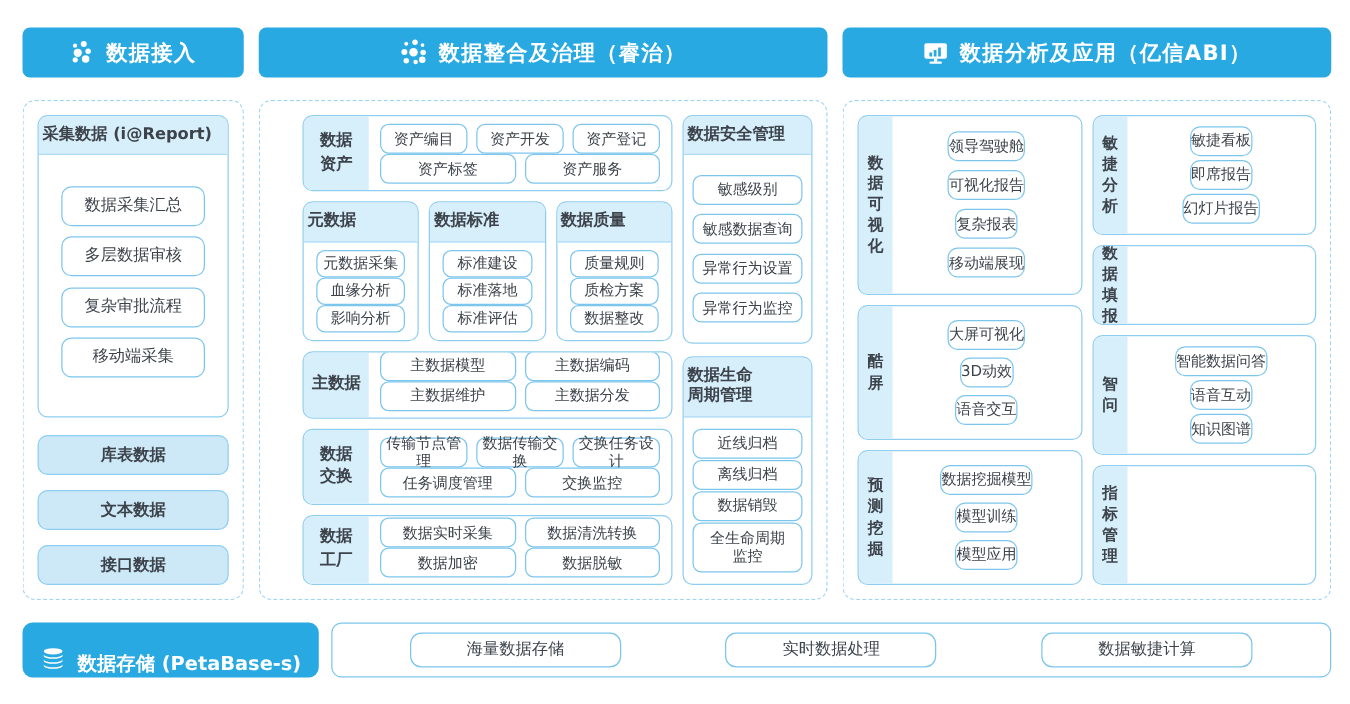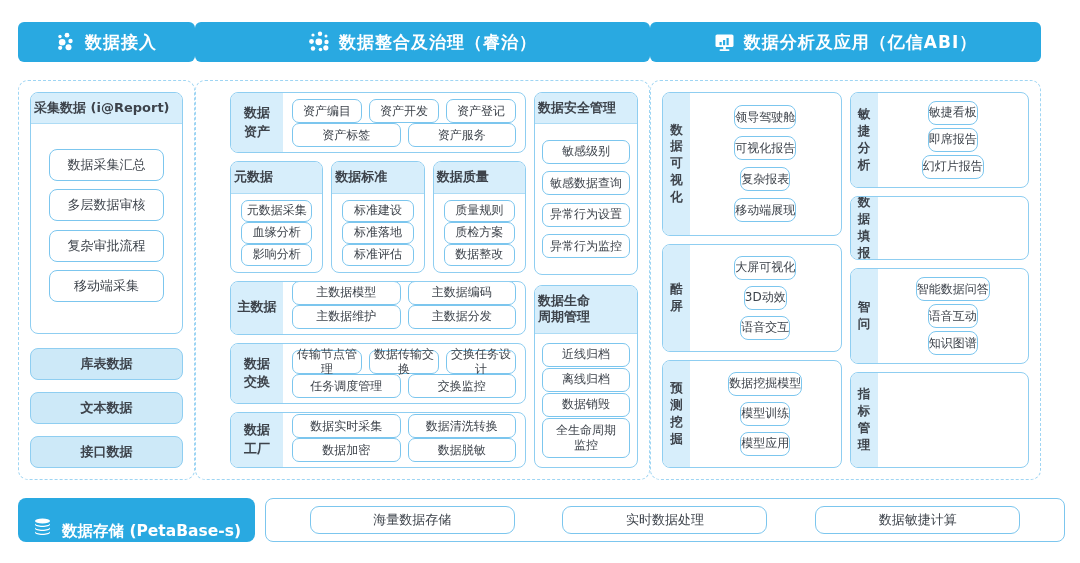--- a/index.html
+++ b/index.html
@@ -1,21 +1,21 @@
 <!DOCTYPE html>
 <html><head>
 <meta charset="utf-8">
 <style>
   * { box-sizing: border-box; margin: 0; padding: 0; }
   html, body { width: 1080px; height: 563px; background: #ffffff; overflow: hidden;
     font-family: "DejaVu Sans", "Liberation Sans", sans-serif; color: #3d434b; }
   .canvas { width: 1080px; height: 563px; padding: 22px 15px 0 18px; display: flex; flex-direction: column; }
 
   
-  .top-row { display: flex; }
+  .top-row { display: flex; gap: 12px; }
   .col { display: flex; flex-direction: column; gap: 18px; }
   .col-access { width: 177px; }
   .col-gov { width: 455px; }
   .col-ana { width: 391px; }
 
   .bar { height: 40px; background: #29a9e1; border-radius: 6px; color: #fff;
     display: flex; align-items: center; justify-content: center; gap: 9px;
     font-size: 17px; font-weight: bold; letter-spacing: 1px; }
   .bar svg { display: block; }
 
@@ -74,21 +74,21 @@
     text-align: center; font-size: 12.5px; font-weight: 600; line-height: 1.35; flex: none; }
   .vgroup-bd { flex: 1; display: flex; flex-direction: column; justify-content: space-evenly; padding: 5px 13px; align-items: center; }
   .vgroup .item { height: 24px; border-radius: 8px; }
 
   
   .bottom-row { margin-top: 18px; display: flex; gap: 10px; height: 44px; }
   .storage-bar { width: 237px; height: 44px; background: #29a9e1; border-radius: 8px; color: #fff;
     display: flex; align-items: flex-end; justify-content: center; gap: 9px; font-size: 15.5px; font-weight: bold; }
   .storage-box { flex: 1; border: 1px solid #7cc6ee; border-radius: 8px; background: #fff;
     display: flex; align-items: center; justify-content: space-around; padding: 0 20px; }
-  .storage-box .item { width: 205px; height: 28px; border-radius: 9px; font-size: 13px; }
+  .storage-box .item { width: 169px; height: 28px; border-radius: 9px; font-size: 13px; }
 </style>
 </head>
 <body>
 
 <div class="canvas">
 
   <div class="top-row">
 
     <div class="col col-access">
       <div class="bar">

